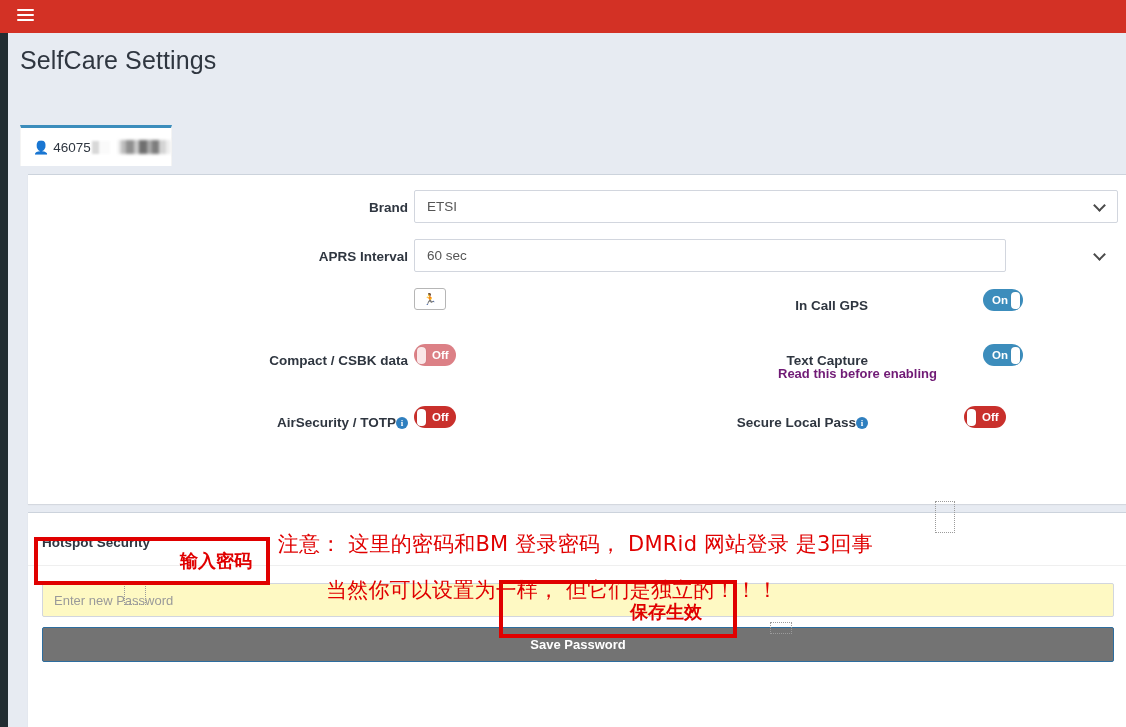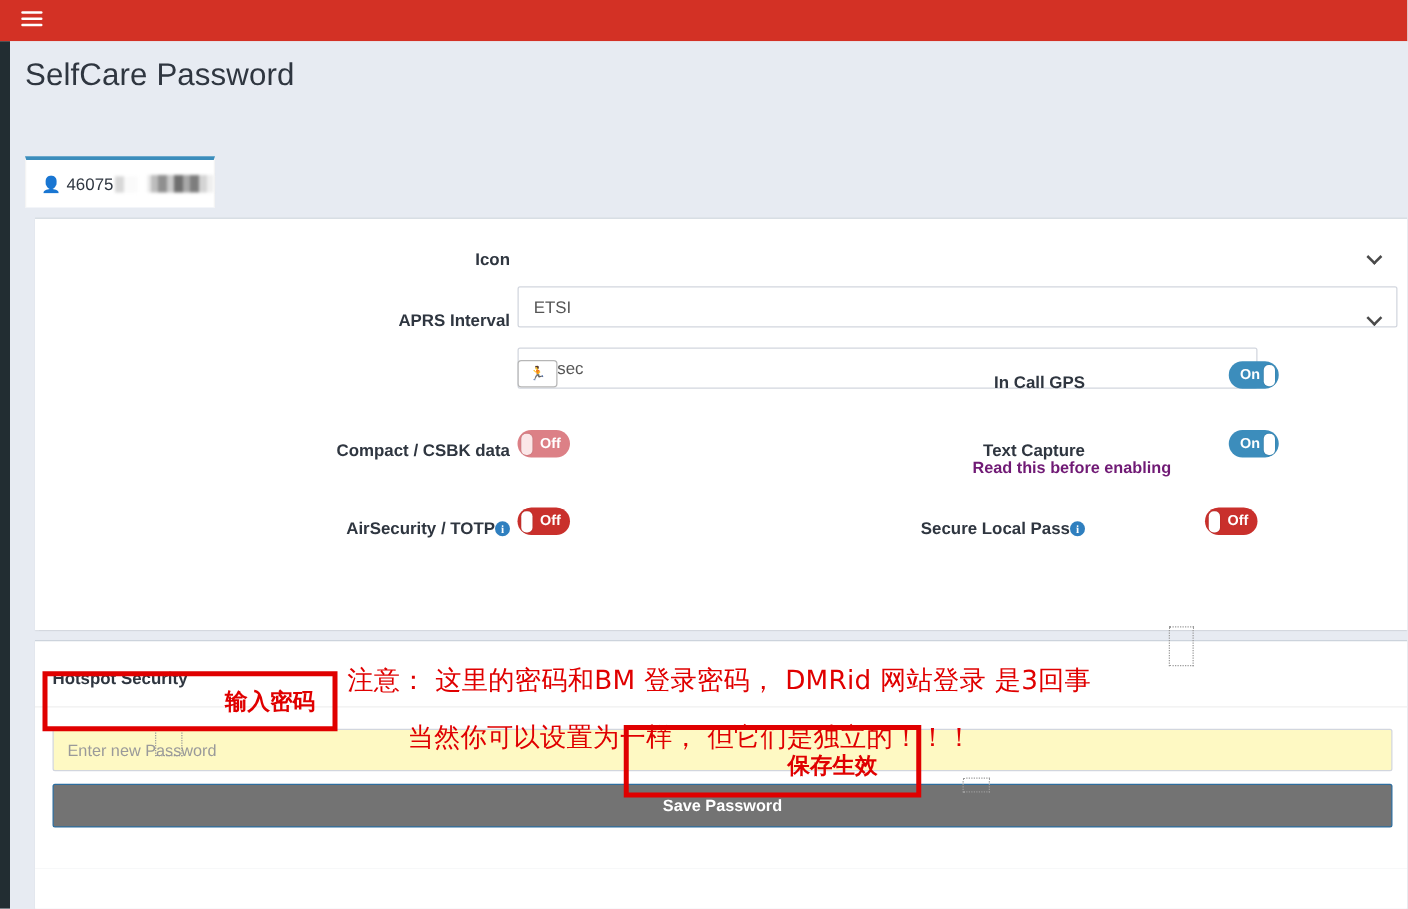--- a/index.html
+++ b/index.html
@@ -81,21 +81,20 @@
   }
   .fselect {
     position:absolute;
     height:33px; border:1px solid #d2d6de; background:#fff;
     border-radius:2px;
     font-size:13.5px; color:#555;
     padding:0 28px 0 12px;
     line-height:31px;
     appearance:none; -webkit-appearance:none;
     font-family:"Liberation Sans", sans-serif;
-    margin-top:39px;
   }
   .chev {
     position:absolute; width:11px; height:11px; pointer-events:none;
   }
   .chev:before {
     content:""; position:absolute; left:0; top:0;
     width:7px; height:7px;
     border-right:2px solid #4a4a4a; border-bottom:2px solid #4a4a4a;
     transform:rotate(45deg);
   }
@@ -213,34 +212,34 @@
     <span></span>
     <span></span>
     <span></span>
   </div>
 </div>
 
 <div id="left-rail"></div>
 
 <div id="content">
 
-  <div id="page-title">SelfCare Password</div>
+  <div id="page-title">SelfCare Settings</div>
 
   <div id="tabstrip">
     <div id="tab-user">
       <span class="person">👤</span>
       <span class="uid">46075</span>
       <span class="blur-a"></span>
       <span class="blur-b"></span>
     </div>
   </div>
 
   <div id="panel-settings">
 
-    <div class="flabel" style="left:60px; top:24px; width:320px;">Icon</div>
+    <div class="flabel" style="left:60px; top:24px; width:320px;">Brand</div>
     <select class="fselect" style="left:386px; top:15px; width:704px;">
       <option>ETSI</option>
     </select>
     <div class="chev" style="left:1067px; top:26px;"></div>
 
     <div class="flabel" style="left:60px; top:73px; width:320px;">APRS Interval</div>
     <select class="fselect" style="left:386px; top:64px; width:592px;">
       <option>60 sec</option>
     </select>
     <div class="chev" style="left:1067px; top:75px;"></div>

